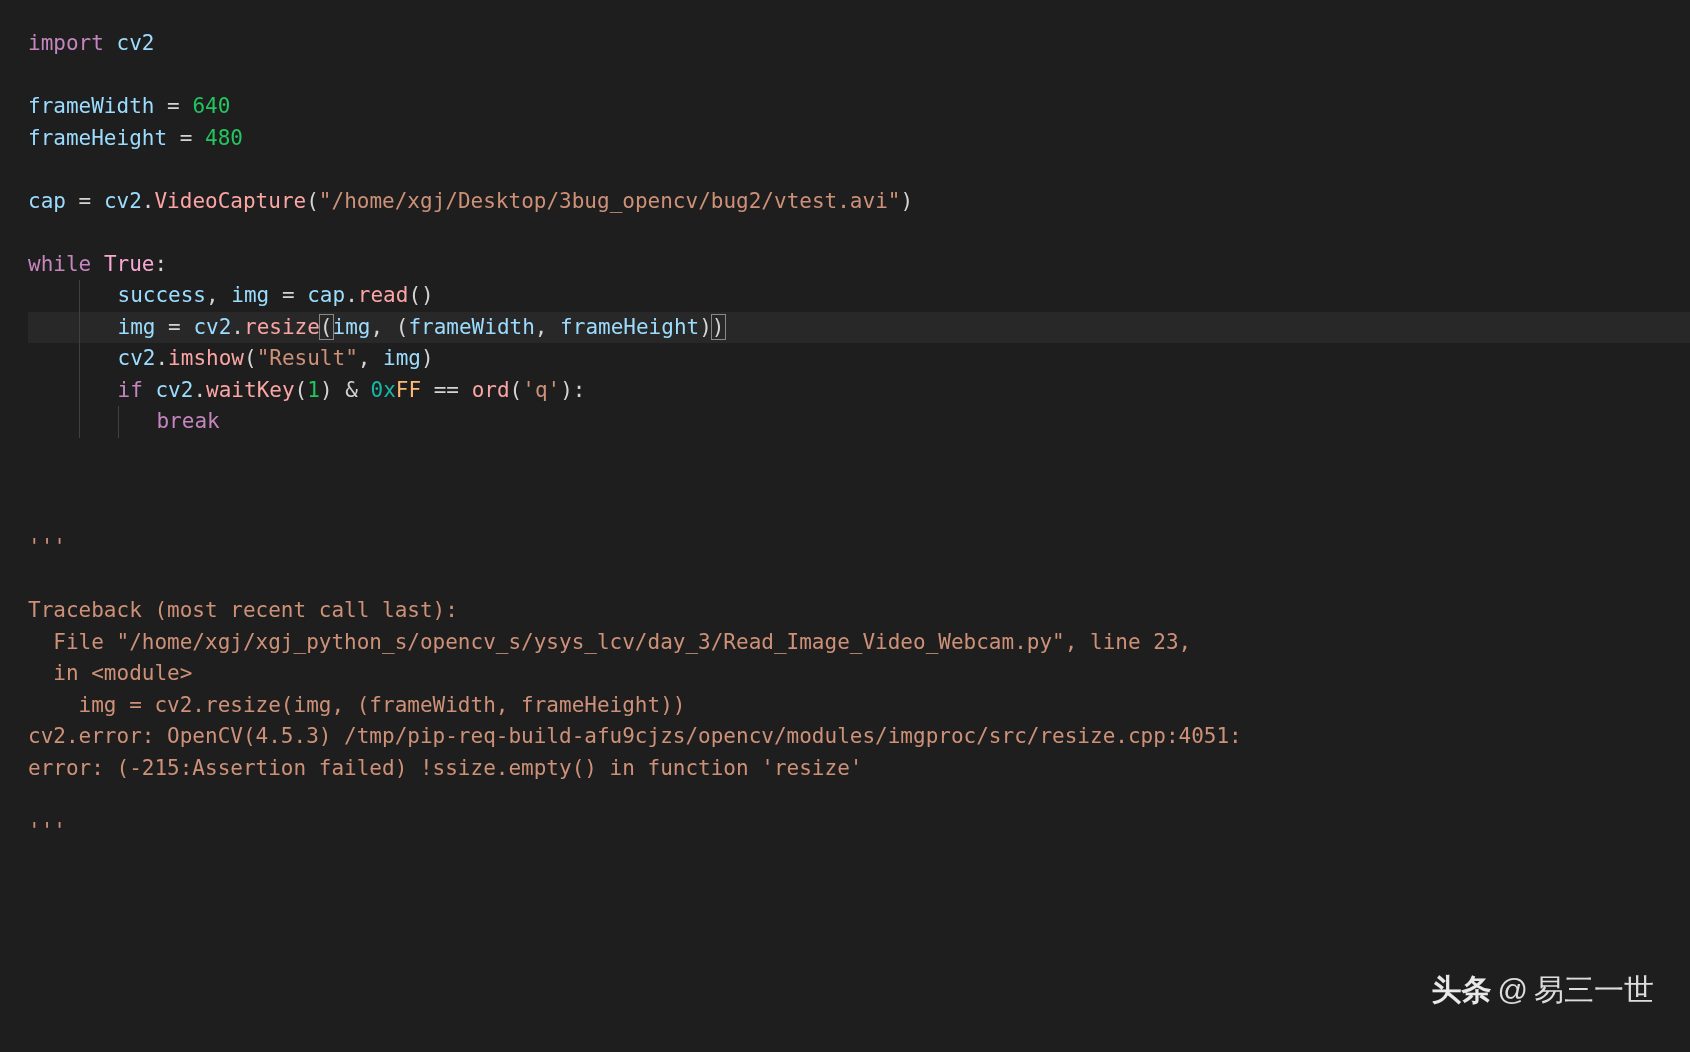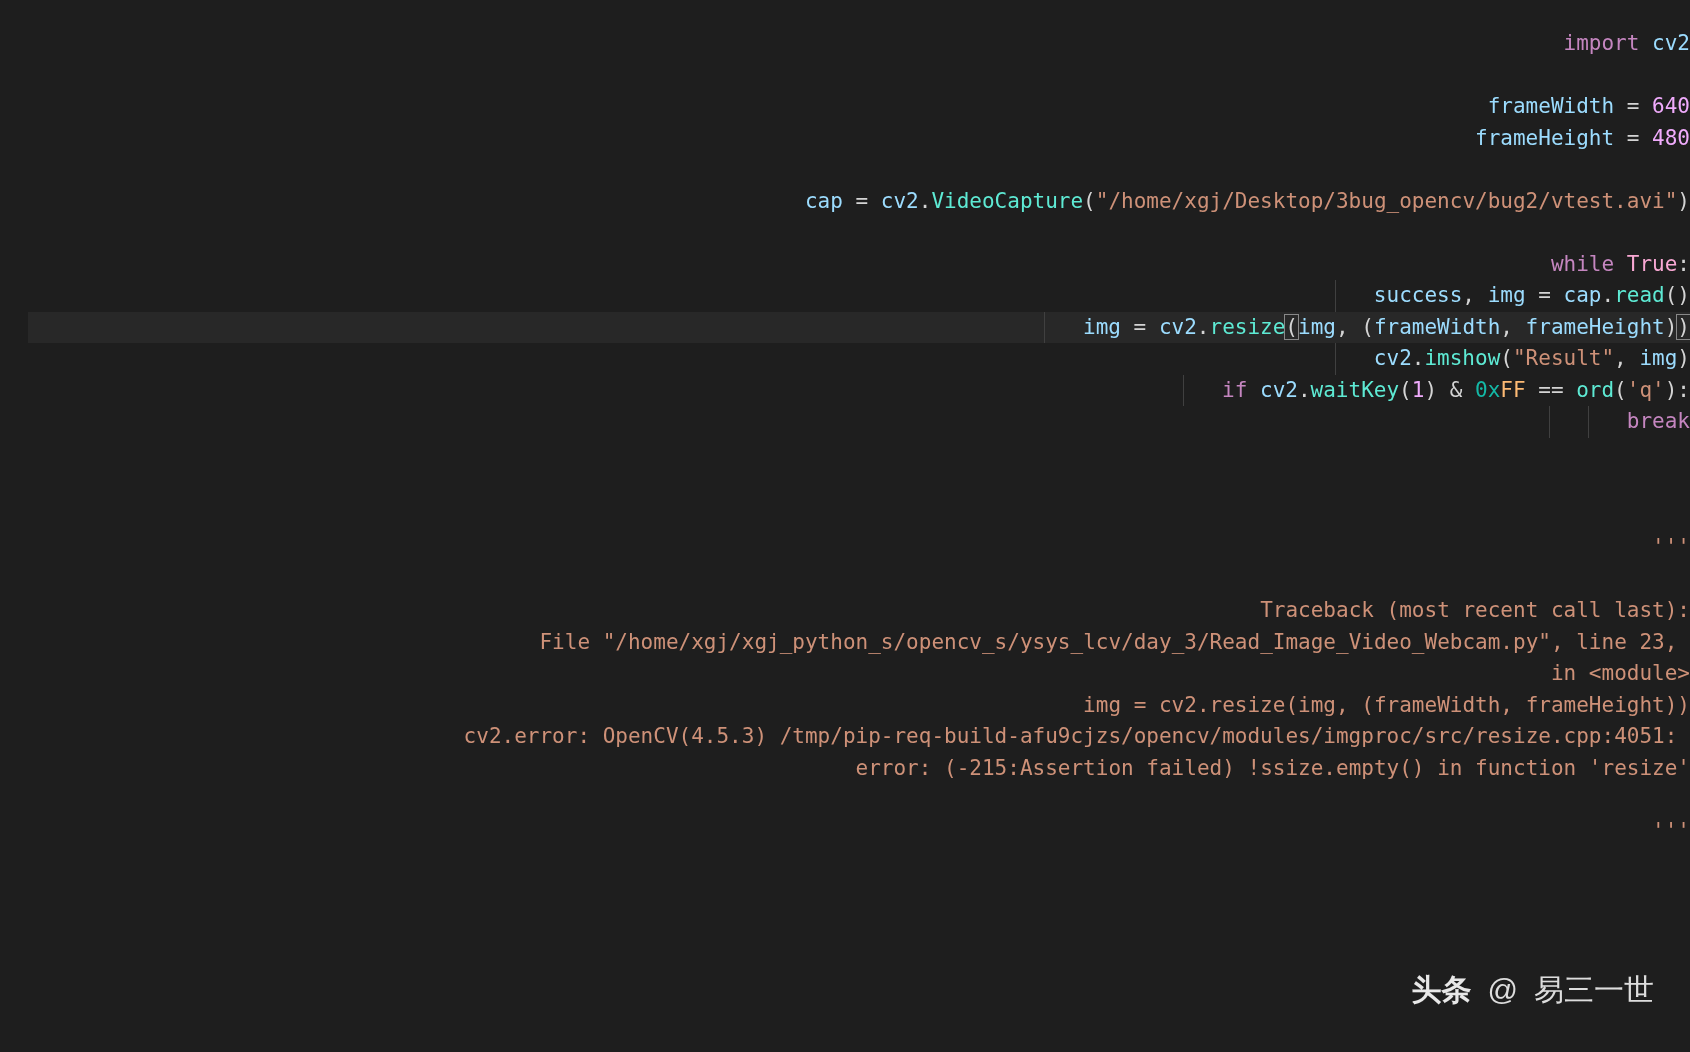--- a/index.html
+++ b/index.html
@@ -11,32 +11,31 @@
     padding: 28px 0 28px 28px;
     color: #d4d4d4;
     width: 1690px;
     height: 1052px;
     overflow: hidden;
     position: relative;
   }
   .code-line {
     white-space: pre;
     min-height: 31.5px;
-    text-align: right;
   }
   .highlighted {
     background: #282828;
     display: block;
   }
   .kw { color: #c586c0; }         
   .ident { color: #9cdcfe; }     
   .op { color: #d4d4d4; }        
-  .num { color: #f0abfc; }       
+  .num { color: #22c55e; }       
   .true { color: #f9a8d4; }       
-  .fn { color: #5eead4; }         
+  .fn { color: #fca5a5; }         
   .str { color: #ce9178; }        
   .hex { color: #fdba74; }
   .hexpre { color: #14b8a6; }
   .indent-guide {
     border-left: 1px solid #404040;
     display: inline-block;
     height: 1.5em;
     vertical-align: top;
   }
   .bracket-match {
@@ -47,21 +46,21 @@
   .watermark {
     position: absolute;
     right: 36px;
     bottom: 40px;
     color: #e8e8e8;
     font-family: -apple-system, 'PingFang SC', 'Microsoft YaHei', sans-serif;
     font-weight: 700;
     font-size: 30px;
     display: flex;
     align-items: center;
-    gap: 16px;
+    gap: 6px;
   }
   .watermark .thin { font-weight: 400; opacity: .95; }
 </style>
 </head>
 <body>
 
 <pre><div class="code-line"><span class="kw">import</span> <span class="ident">cv2</span></div><div class="code-line"> </div><div class="code-line"><span class="ident">frameWidth</span><span class="op"> = </span><span class="num">640</span></div><div class="code-line"><span class="ident">frameHeight</span><span class="op"> = </span><span class="num">480</span></div><div class="code-line"> </div><div class="code-line"><span class="ident">cap</span><span class="op"> = </span><span class="ident">cv2</span><span class="op">.</span><span class="fn">VideoCapture</span><span class="op">(</span><span class="str">"/home/xgj/Desktop/3bug_opencv/bug2/vtest.avi"</span><span class="op">)</span></div><div class="code-line"> </div><div class="code-line"><span class="kw">while</span><span> </span><span class="true">True</span><span class="op">:</span></div><div class="code-line">    <span class="indent-guide"></span>   <span class="ident">success</span><span class="op">, </span><span class="ident">img</span><span class="op"> = </span><span class="ident">cap</span><span class="op">.</span><span class="fn">read</span><span class="op">()</span></div><div class="code-line highlighted">    <span class="indent-guide"></span>   <span class="ident">img</span><span class="op"> = </span><span class="ident">cv2</span><span class="op">.</span><span class="fn">resize</span><span class="op bracket-match">(</span><span class="ident">img</span><span class="op">, (</span><span class="ident">frameWidth</span><span class="op">, </span><span class="ident">frameHeight</span><span class="op">)</span><span class="op bracket-match">)</span></div><div class="code-line">    <span class="indent-guide"></span>   <span class="ident">cv2</span><span class="op">.</span><span class="fn">imshow</span><span class="op">(</span><span class="str">"Result"</span><span class="op">, </span><span class="ident">img</span><span class="op">)</span></div><div class="code-line">    <span class="indent-guide"></span>   <span class="kw">if</span><span> </span><span class="ident">cv2</span><span class="op">.</span><span class="fn">waitKey</span><span class="op">(</span><span class="num">1</span><span class="op">)</span><span class="op"> &amp; </span><span class="hexpre">0x</span><span class="hex">FF</span><span class="op"> == </span><span class="fn">ord</span><span class="op">(</span><span class="str">'q'</span><span class="op">):</span></div><div class="code-line">    <span class="indent-guide"></span>   <span class="indent-guide"></span>   <span class="kw">break</span></div><div class="code-line"> </div><div class="code-line"> </div><div class="code-line"> </div><div class="code-line traceback">'''</div><div class="code-line"> </div><div class="code-line traceback">Traceback (most recent call last):</div><div class="code-line traceback">  File "/home/xgj/xgj_python_s/opencv_s/ysys_lcv/day_3/Read_Image_Video_Webcam.py", line 23, </div><div class="code-line traceback">  in &lt;module&gt;</div><div class="code-line traceback">    img = cv2.resize(img, (frameWidth, frameHeight))</div><div class="code-line traceback">cv2.error: OpenCV(4.5.3) /tmp/pip-req-build-afu9cjzs/opencv/modules/imgproc/src/resize.cpp:4051: </div><div class="code-line traceback">error: (-215:Assertion failed) !ssize.empty() in function 'resize'</div><div class="code-line"> </div><div class="code-line traceback">'''</div></pre>
 
 <div class="watermark">
   <span>头条</span>

